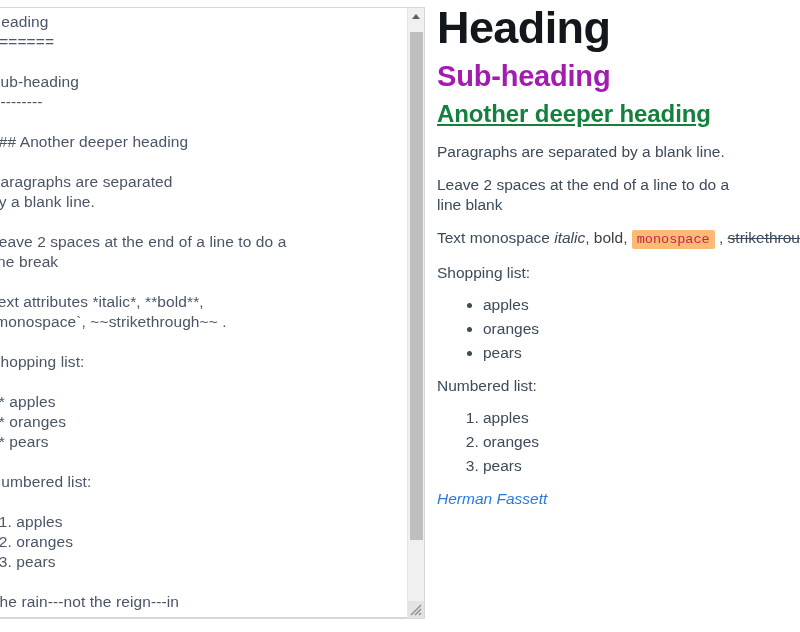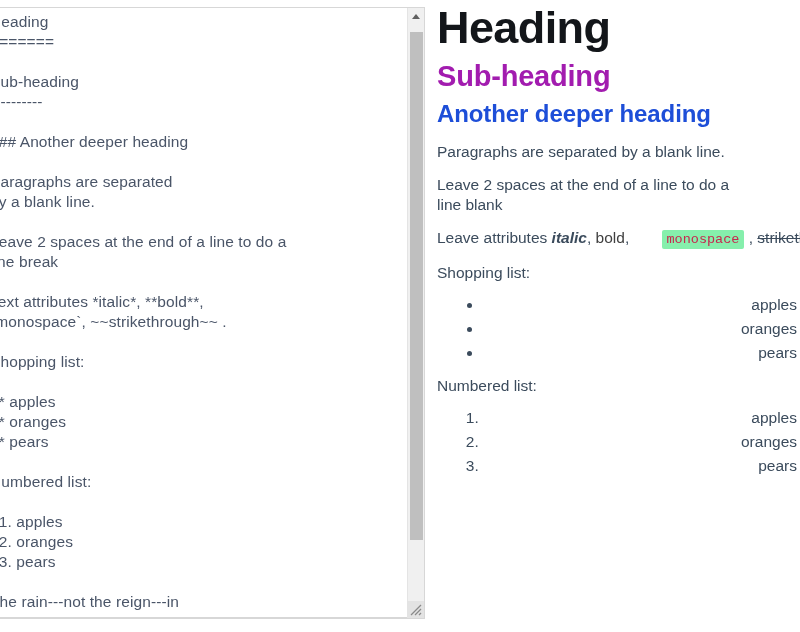--- a/index.html
+++ b/index.html
@@ -141,56 +141,55 @@
     line-height: 36px;
     font-weight: 700;
     color: #a21caf;
     letter-spacing: -0.2px;
   }
   .preview h3 {
     margin: 5px 0 2px 0;
     font-size: 24px;
     line-height: 30px;
     font-weight: 700;
-    color: #1d4ed8;
+    color: #15803d;
     letter-spacing: -0.1px;
+    text-decoration: underline;
   }
   .preview p {
     margin: 13px 0 0 0;
     font-size: 15.5px;
     line-height: 20px;
     color: #3b4b5c;
   }
   .preview p.nowrap {
     white-space: nowrap;
   }
   .preview ul, .preview ol {
-    margin: 12px 3px 0 0;
+    margin: 12px 16px 0 0;
     padding-left: 46px;
-    text-align: right;
   }
   .preview ul li, .preview ol li {
     margin: 0 0 4px 0;
     font-size: 15.5px;
     line-height: 20px;
     color: #3b4b5c;
   }
   .preview ul { list-style: disc; }
   .preview ol { list-style: decimal; }
 
-  .preview em { font-style: italic; font-weight: bold; }
+  .preview em { font-style: italic; }
   .preview strong { font-weight: 400; color: #404040; }
   .preview code {
     font-family: "Liberation Mono", monospace;
     font-size: 13.5px;
     color: #c7254e;
-    background: #86efac;
+    background: #fdba74;
     padding: 2px 5px;
     border-radius: 2px;
-    margin-left: 28px;
   }
   .preview del { text-decoration: line-through; }
 
   .preview a.author {
     color: #2a7ae2;
     font-style: italic;
     text-decoration: none;
   }
 </style>
 </head>
@@ -258,35 +257,38 @@
     <h2>Sub-heading</h2>
     <h3>Another deeper heading</h3>
 
     <p>Paragraphs are separated by a blank line.</p>
 
     <p>
       <span>Leave 2 spaces at the end of a line to do a</span><br>
       <span>line blank</span>
     </p>
 
-    <p class="nowrap"><span>Leave attributes </span><em>italic</em><span>, </span><strong>bold</strong><span>, </span><code>monospace</code><span> , </span><del>strikethrough</del></p>
+    <p class="nowrap"><span>Text monospace </span><em>italic</em><span>, </span><strong>bold</strong><span>, </span><code>monospace</code><span> , </span><del>strikethrough</del></p>
 
     <p>Shopping list:</p>
 
     <ul>
       <li>apples</li>
       <li>oranges</li>
       <li>pears</li>
     </ul>
 
     <p>Numbered list:</p>
 
     <ol>
       <li>apples</li>
       <li>oranges</li>
       <li>pears</li>
     </ol>
 
 
+    <p>
+      <a class="author" href="#">Herman Fassett</a>
+    </p>
 
   </div>
 
 </div>
 
 </body></html>

